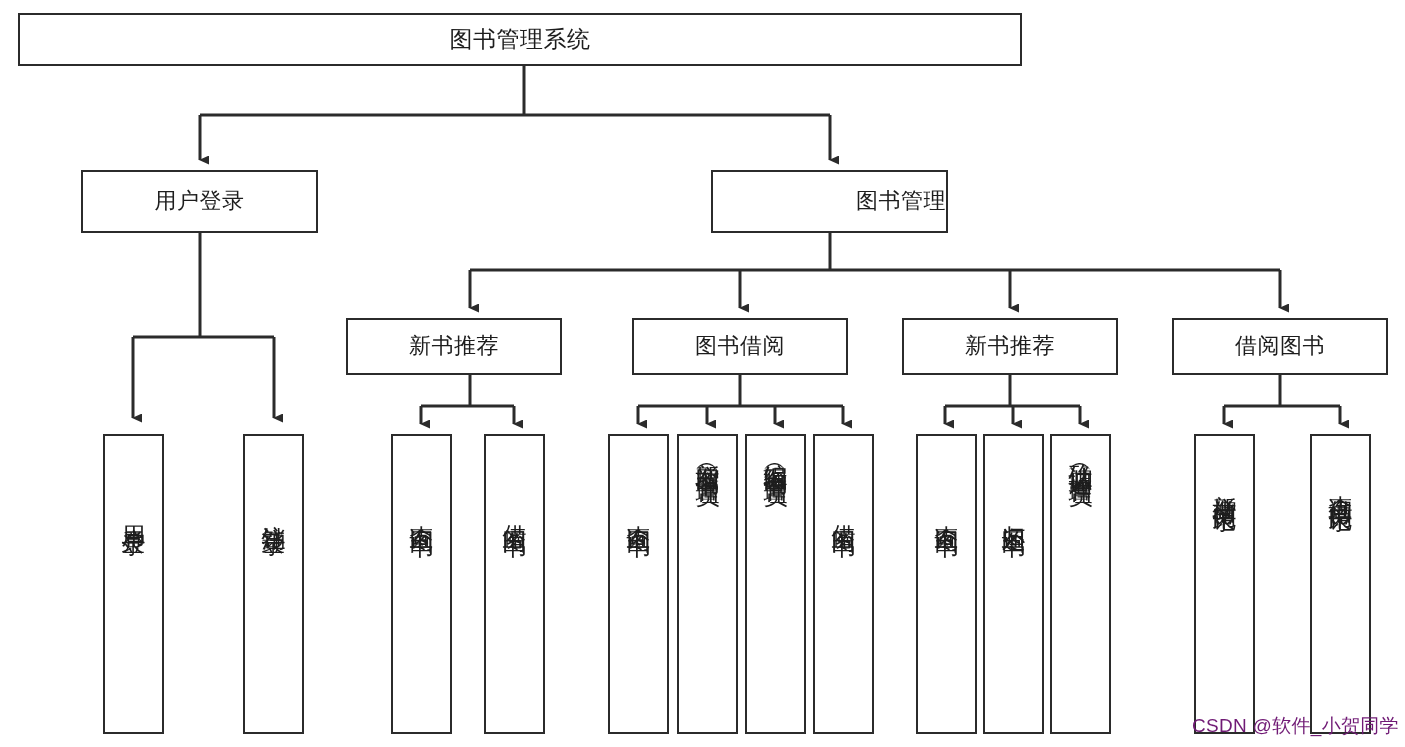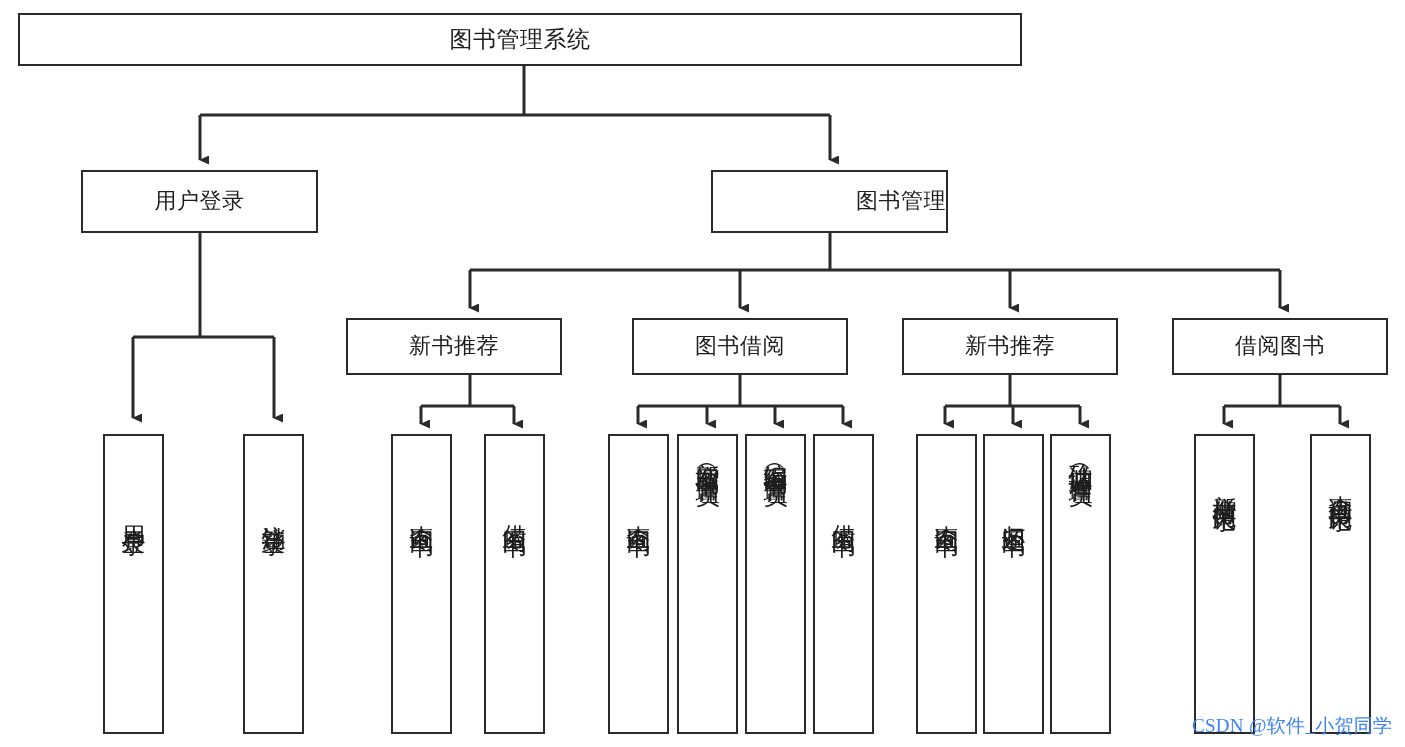--- a/index.html
+++ b/index.html
@@ -58,22 +58,22 @@
     line-height: 1.0;
     letter-spacing: 3px;
     white-space: nowrap;
   }
   .node.root .node-label { font-size: 23px; }
   .watermark {
     position: absolute;
     left: 1192px;
     top: 713px;
     font-size: 19px;
-    color: #3b82f6;
-    font-family: Liberation Serif, serif;
+    color: #701a75;
+    font-family: Liberation Sans, sans-serif;
     white-space: nowrap;
     letter-spacing: 0.3px;
   }
 </style>
 </head>
 <body>
 
 <div id="diagram-root">
 
   <svg class="edge-layer" viewBox="0 0 1405 747">

